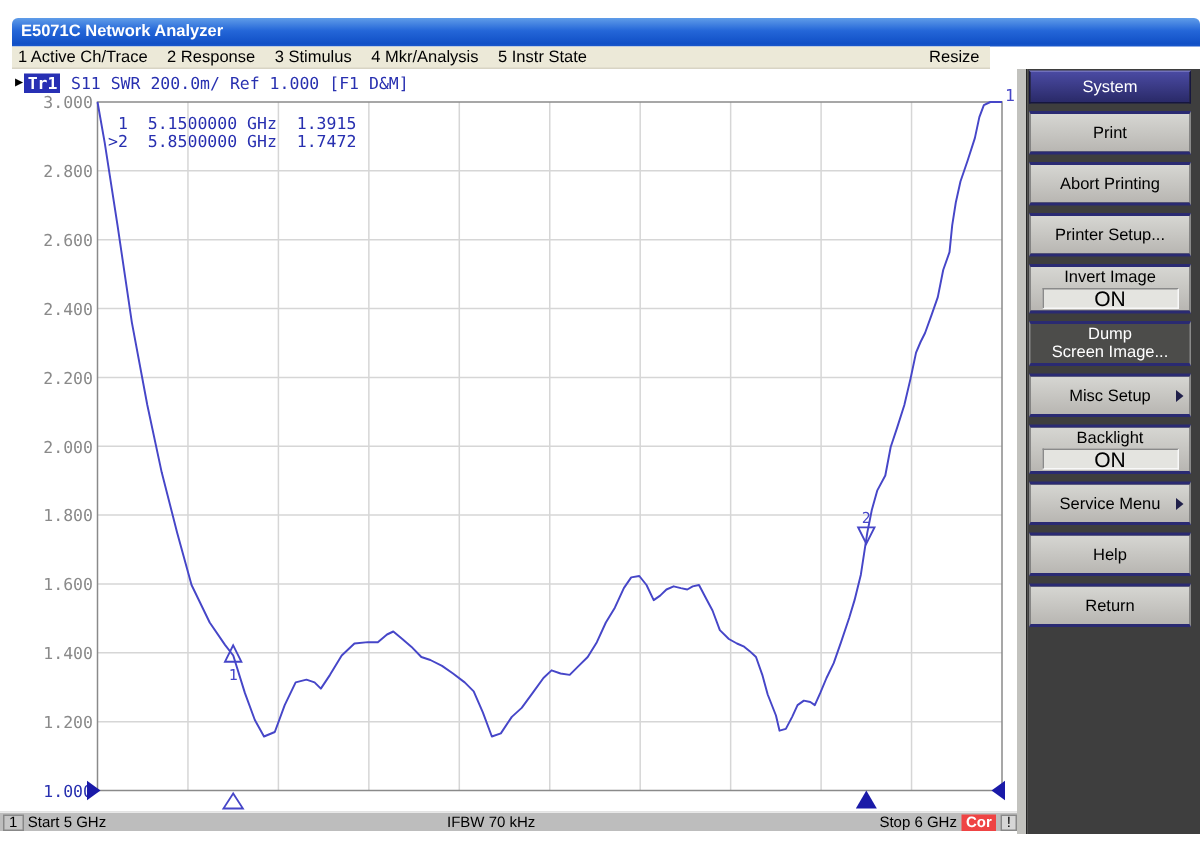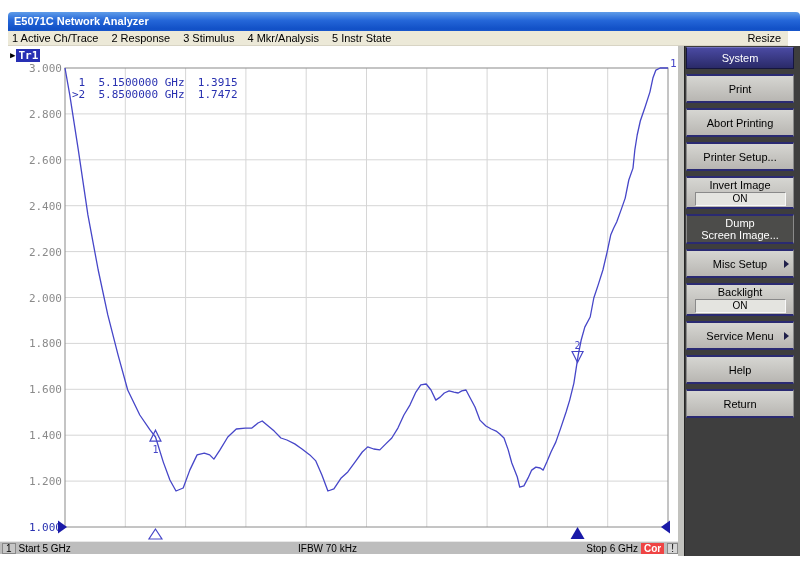--- a/index.html
+++ b/index.html
@@ -4,21 +4,21 @@
 <style>
   html,body{margin:0;padding:0;}
   body{width:800px;height:567px;background:#ffffff;position:relative;overflow:hidden;
        font-family:"Liberation Sans",sans-serif;}
 
   
   .titlebar{position:absolute;left:8px;top:12px;width:792px;height:19px;box-sizing:border-box;
     background:linear-gradient(#5f9ce8,#2466d8 45%,#1150c6 90%,#1a58cc);
     border-radius:4px 4px 0 0;color:#fff;font-weight:bold;font-size:11px;line-height:19px;
     padding-left:6px;}
-  .menubar{position:absolute;left:8px;top:31px;width:780px;height:15px;box-sizing:border-box;
+  .menubar{position:absolute;left:8px;top:31px;width:652px;height:15px;box-sizing:border-box;
     background:#ece9d8;border-bottom:1px solid #d8d4c4;font-size:11px;line-height:14px;display:flex;}
   .menu-items{display:flex;gap:13px;padding-left:4px;}
   .menu-item{white-space:nowrap;color:#000;}
   .resize{margin-left:auto;padding-right:7px;color:#000;}
 
   
   .tracebar{position:absolute;left:10px;top:49px;display:flex;align-items:center;
     font-family:"DejaVu Sans Mono",monospace;font-size:11px;color:#2830b0;}
   .tr-arrow{color:#000;font-size:9px;margin-right:1px;line-height:13px;}
   .tr-id{background:#2830b4;color:#fff;font-weight:bold;padding:0 2px;line-height:13px;}
@@ -54,21 +54,21 @@
     border:1px solid #16163e;border-top-color:#7070bc;color:#fff;font-size:11px;
     display:flex;align-items:center;justify-content:center;box-sizing:border-box;}
   .skey{background:linear-gradient(#d6d6d2,#b8b6b2);
     border-top:2px solid #2a2a72;border-bottom:2px solid #2a2a72;
     border-left:1px solid #8a8a8a;border-right:1px solid #8a8a8a;
     min-height:29px;box-sizing:border-box;font-size:11px;line-height:12px;color:#000;
     display:flex;flex-direction:column;align-items:center;justify-content:center;
     position:relative;text-align:center;padding:1px 0;}
   .skey.pressed{background:#4c4c4a;color:#fff;}
   .state-box{background:#e4e4e0;border:1px solid #8a8a8a;border-bottom-color:#f8f8f8;
-    border-right-color:#f8f8f8;width:91px;height:14px;line-height:12px;font-size:10px;
+    border-right-color:#f8f8f8;width:91px;height:14px;line-height:12px;font-size:14px;
     text-align:center;box-sizing:border-box;margin-top:1px;}
   .arrow-ic{position:absolute;right:4px;top:50%;transform:translateY(-50%);width:0;height:0;
     border-left:5px solid #20204a;border-top:4px solid transparent;border-bottom:4px solid transparent;}
 </style>
 </head>
 <body>
 
 <div class="titlebar">
   <span>E5071C Network Analyzer</span>
 </div>
@@ -80,20 +80,21 @@
       <span class="menu-item">3 Stimulus</span>
       <span class="menu-item">4 Mkr/Analysis</span>
       <span class="menu-item">5 Instr State</span>
     </div>
   <span class="resize">Resize</span>
 </div>
 
 <div class="tracebar">
   <span class="tr-arrow">▶</span>
   <span class="tr-id">Tr1</span>
+  <span class="tr-text">S11 SWR 200.0m/ Ref 1.000 [F1 D&amp;M]</span>
 </div>
 
 <div class="readout" id="marker-readout"><div> 1  5.1500000 GHz  1.3915</div><div>&gt;2  5.8500000 GHz  1.7472</div></div>
 
 <div id="ylabels">
     <div class="ylab" style="top: 62px;">3.000</div>
     <div class="ylab" style="top: 107.9px;">2.800</div>
     <div class="ylab" style="top: 153.8px;">2.600</div>
     <div class="ylab" style="top: 199.7px;">2.400</div>
     <div class="ylab" style="top: 245.6px;">2.200</div>

